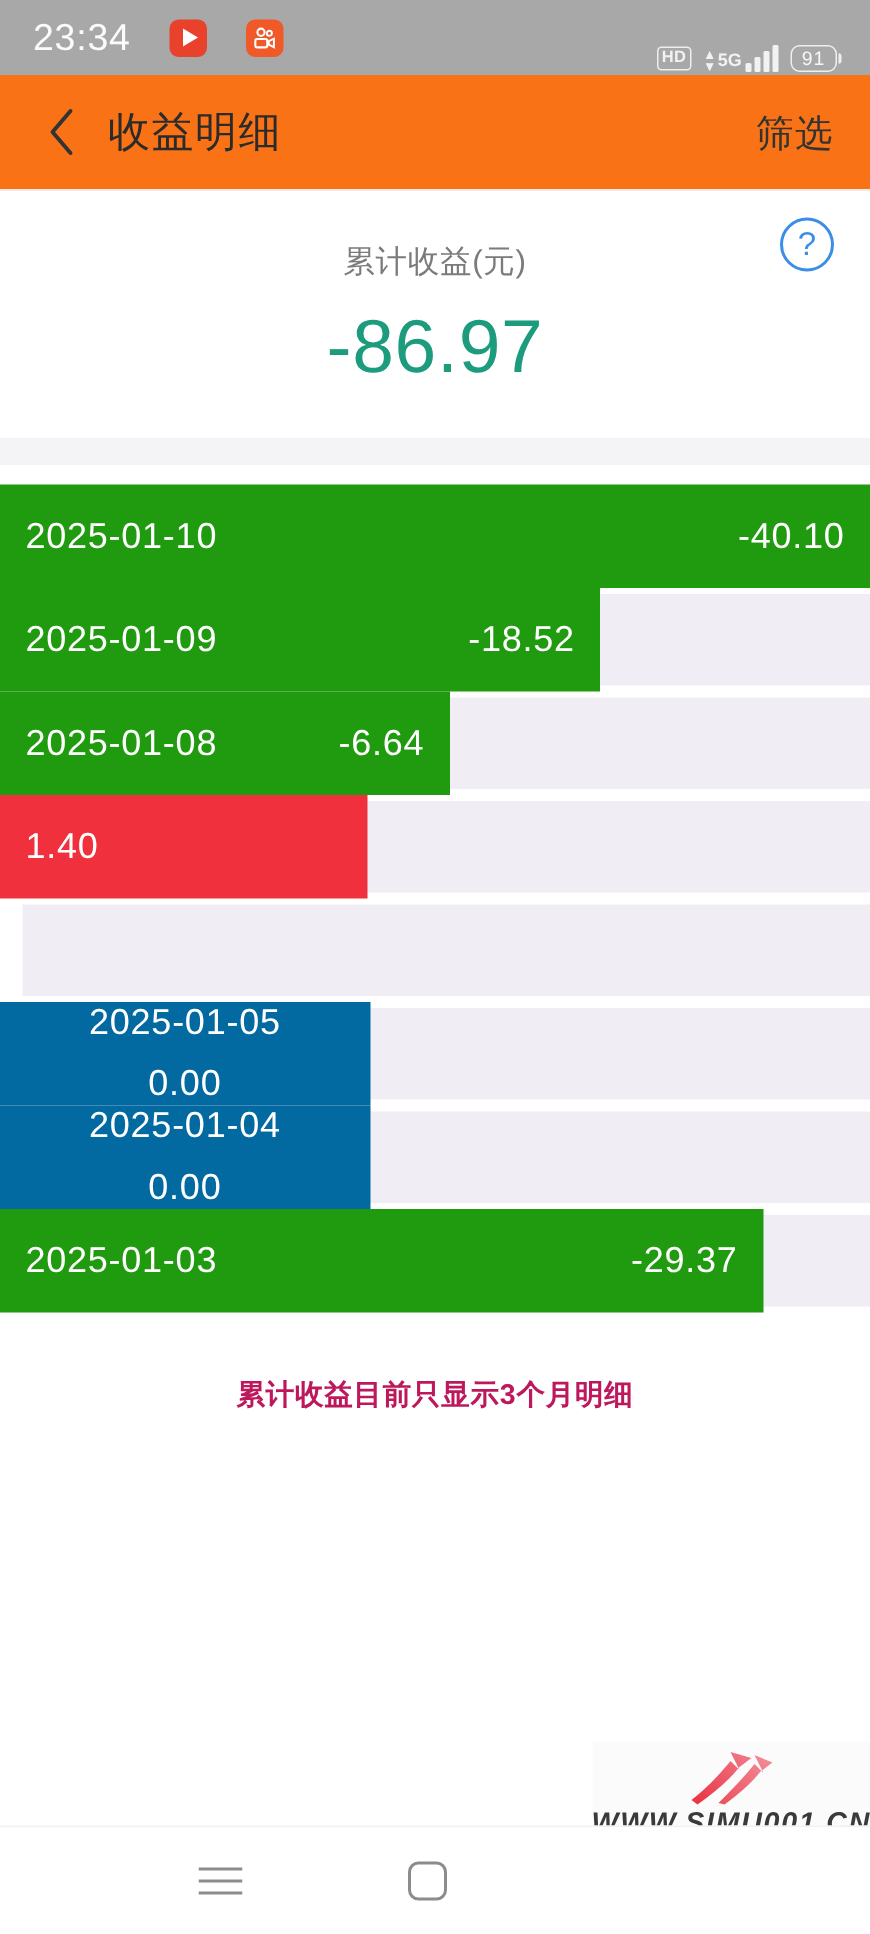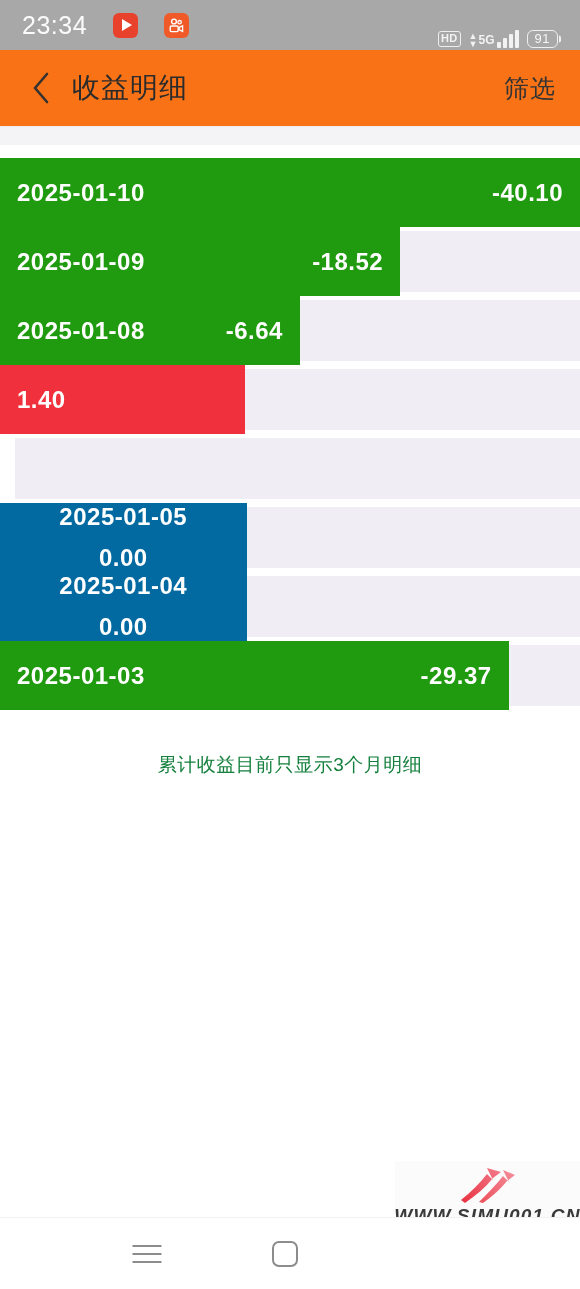--- a/index.html
+++ b/index.html
@@ -87,41 +87,40 @@
   }
 
   
   .band{ flex:0 0 18px; background:#f4f4f6; }
 
   
   .bar-list{ background:#ffffff; padding-top:13px; }
   .bar-row{
     height:69px; position:relative; display:flex; align-items:center;
     padding-left:1px;
-    font-weight:bold;
   }
   .track{
     position:absolute; left:15px; right:0; top:4px; bottom:4px;
     background:#f0eef4;
   }
   .fill{
     position:absolute; left:0; top:0; bottom:0;
     display:flex; align-items:center; justify-content:space-between;
     padding:0 17px; color:#ffffff;
   }
   .fill.neg{ background:#209a0e; }
   .fill.pos{ background:#f0303c; }
   .fill.zero{ background:#0369a1;flex-direction:column; }
   .bar-date{ font-size:24px; letter-spacing:.5px; white-space:nowrap; }
   .bar-amt{ font-size:24px; letter-spacing:.5px; white-space:nowrap; }
 
   
   .foot-note{
-    text-align:center; font-size:19px; color:#15803d;
-    padding:42px 0 0; letter-spacing:.5px;
+    text-align:center; font-size:19px; color:#be185d;
+    padding:42px 0 0; letter-spacing:.5px;font-weight:bold;
   }
 
   .spacer{ flex:1 1 auto; background:#ffffff; }
 
   
   .watermark{
     position:absolute; right:0; bottom:36px; width:185px; height:92px;
     background:#fbfbfb; display:flex; flex-direction:column;
     align-items:center; justify-content:flex-start; padding-top:4px;
     pointer-events:none;
@@ -200,20 +199,25 @@
   <div class="nav-header">
     <span class="back-chev">
       <svg width="22" height="34" viewBox="0 0 22 34">
         <path d="M17 3 L5 17 L17 31" fill="none" stroke="#333" stroke-width="2.6" stroke-linecap="round" stroke-linejoin="round"></path>
       </svg>
     </span>
     <span class="nav-title">收益明细</span>
     <span class="nav-action">筛选</span>
   </div>
 
+  <div class="summary">
+    <span class="summary-label">累计收益(元)</span>
+    <span class="summary-value">-86.97</span>
+    <span class="help-ico">?</span>
+  </div>
 
   <div class="band"></div>
 
   <div class="bar-list">
       <div class="bar-row">
         <div class="track"></div>
         <div class="fill neg" style="width: 100%;">
           <span class="bar-date">2025-01-10</span>
           <span class="bar-amt">-40.10</span>
         </div>

